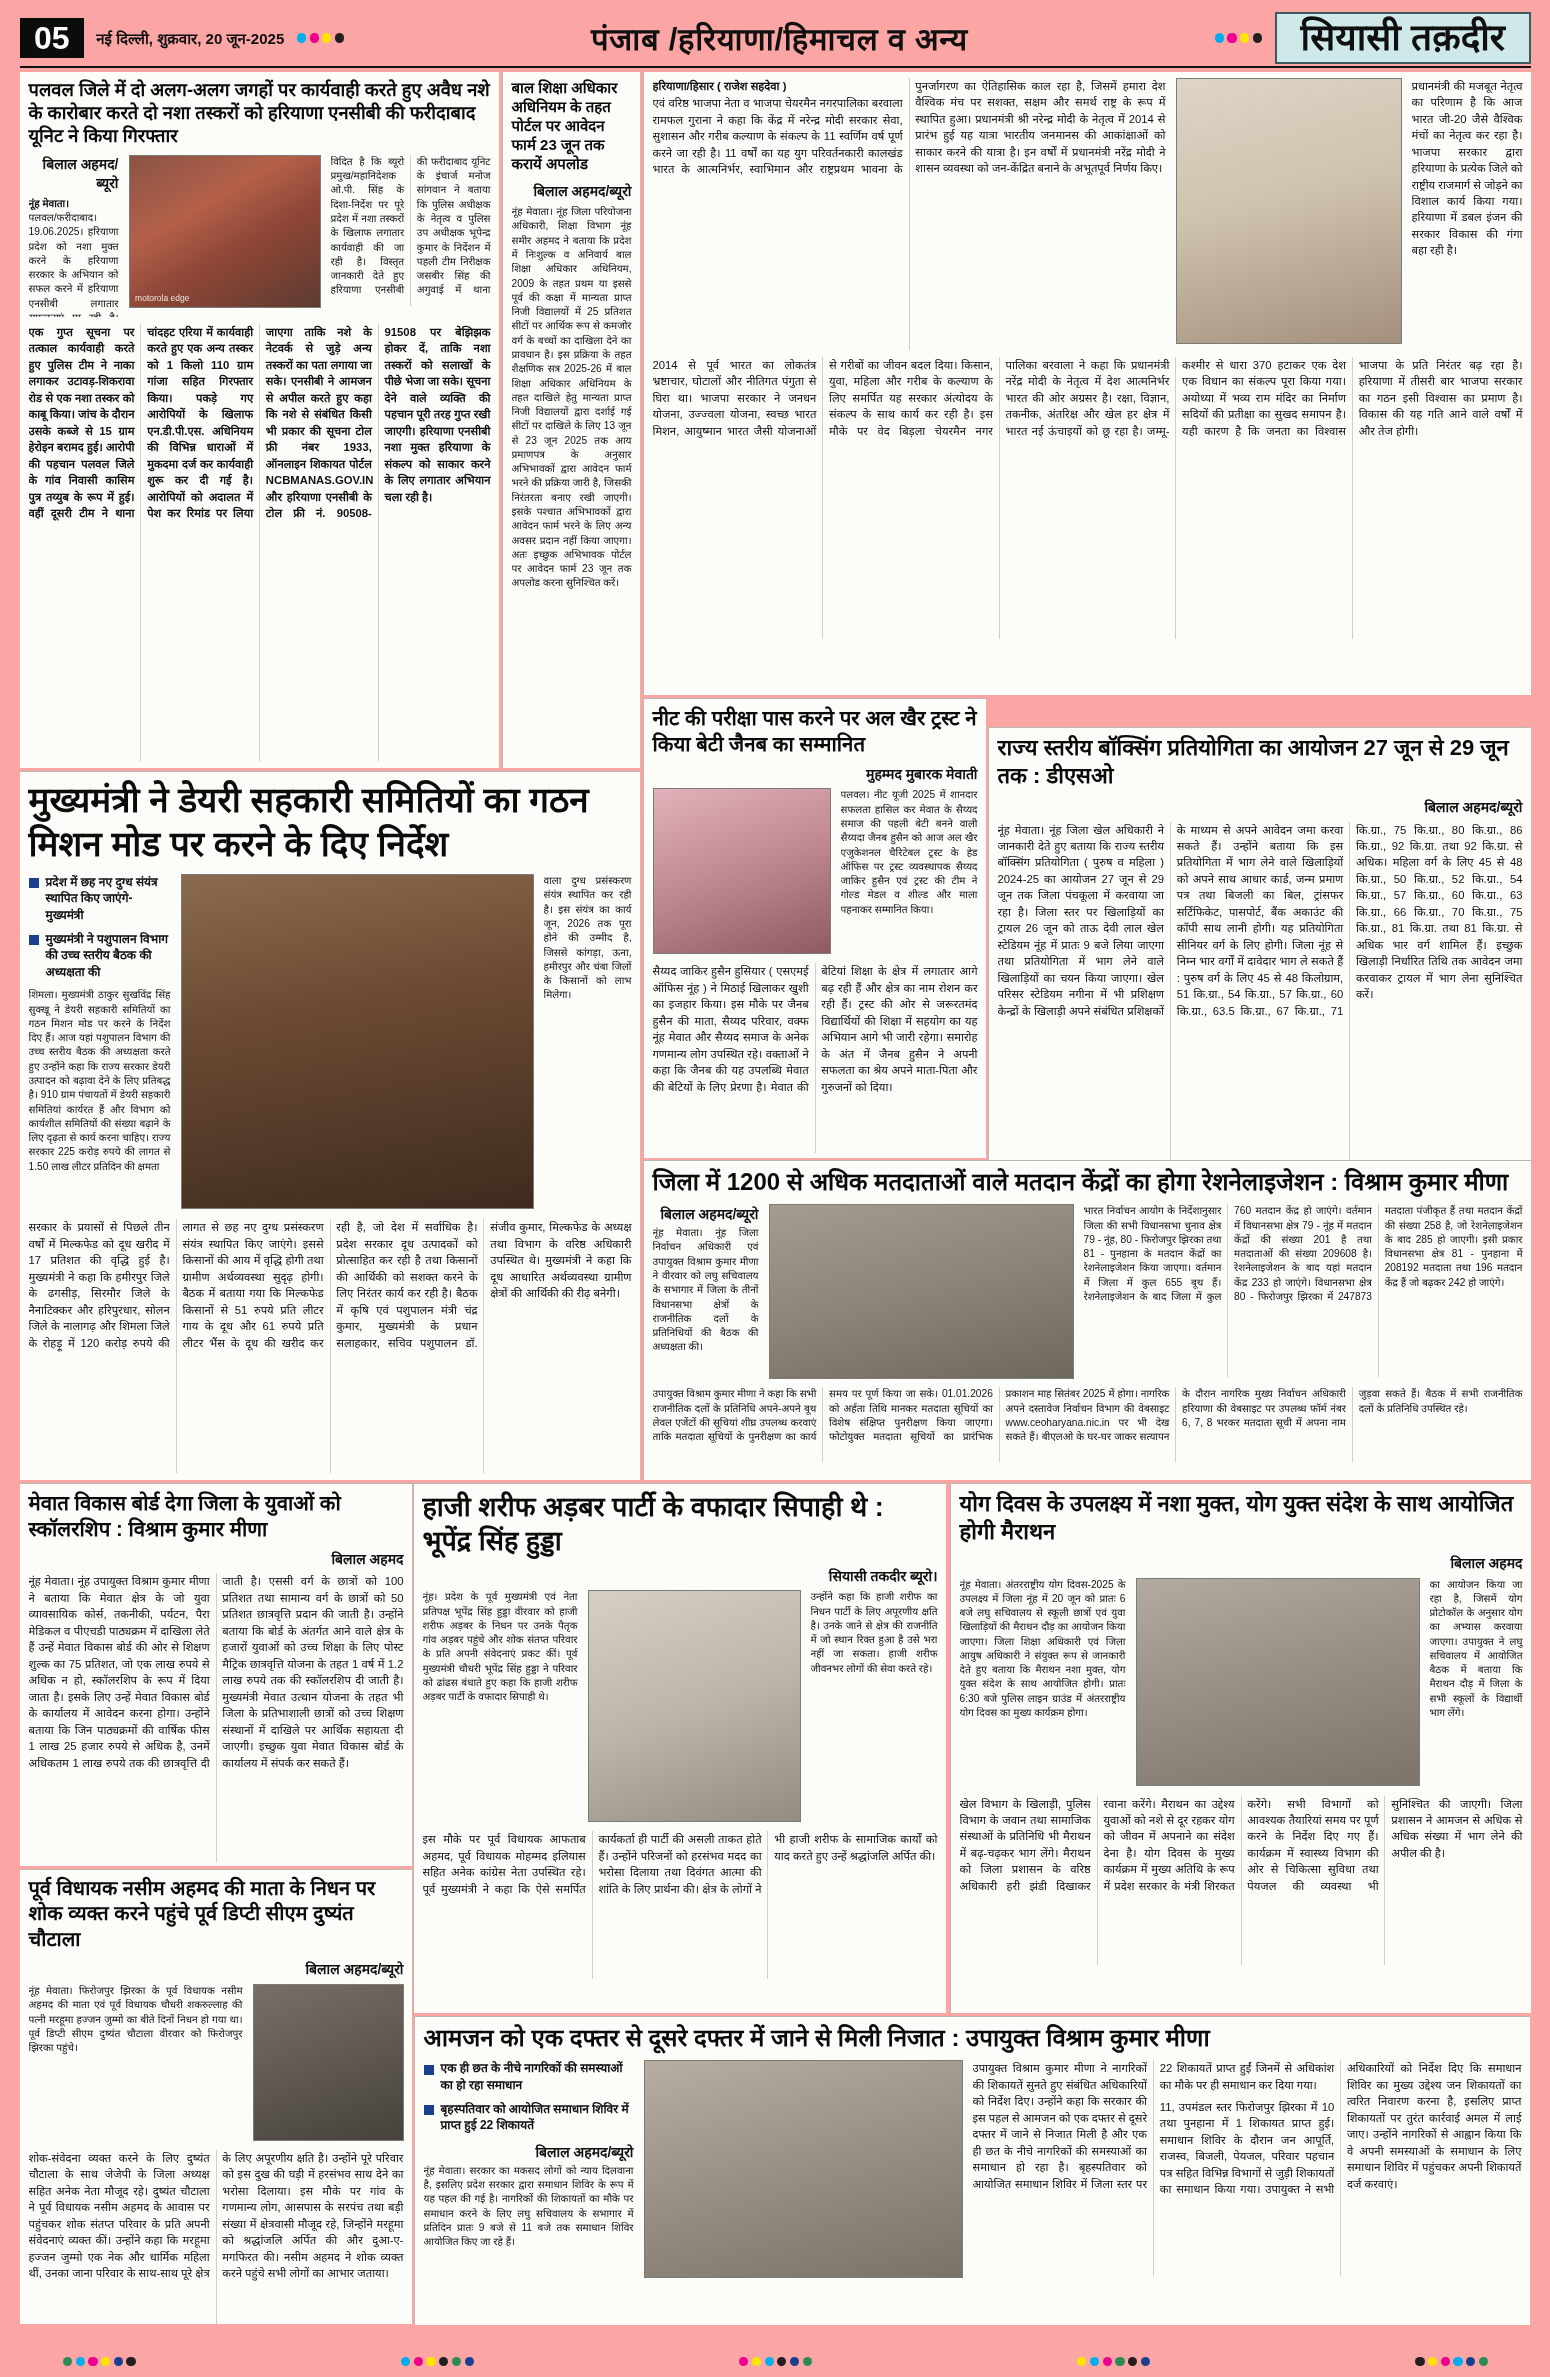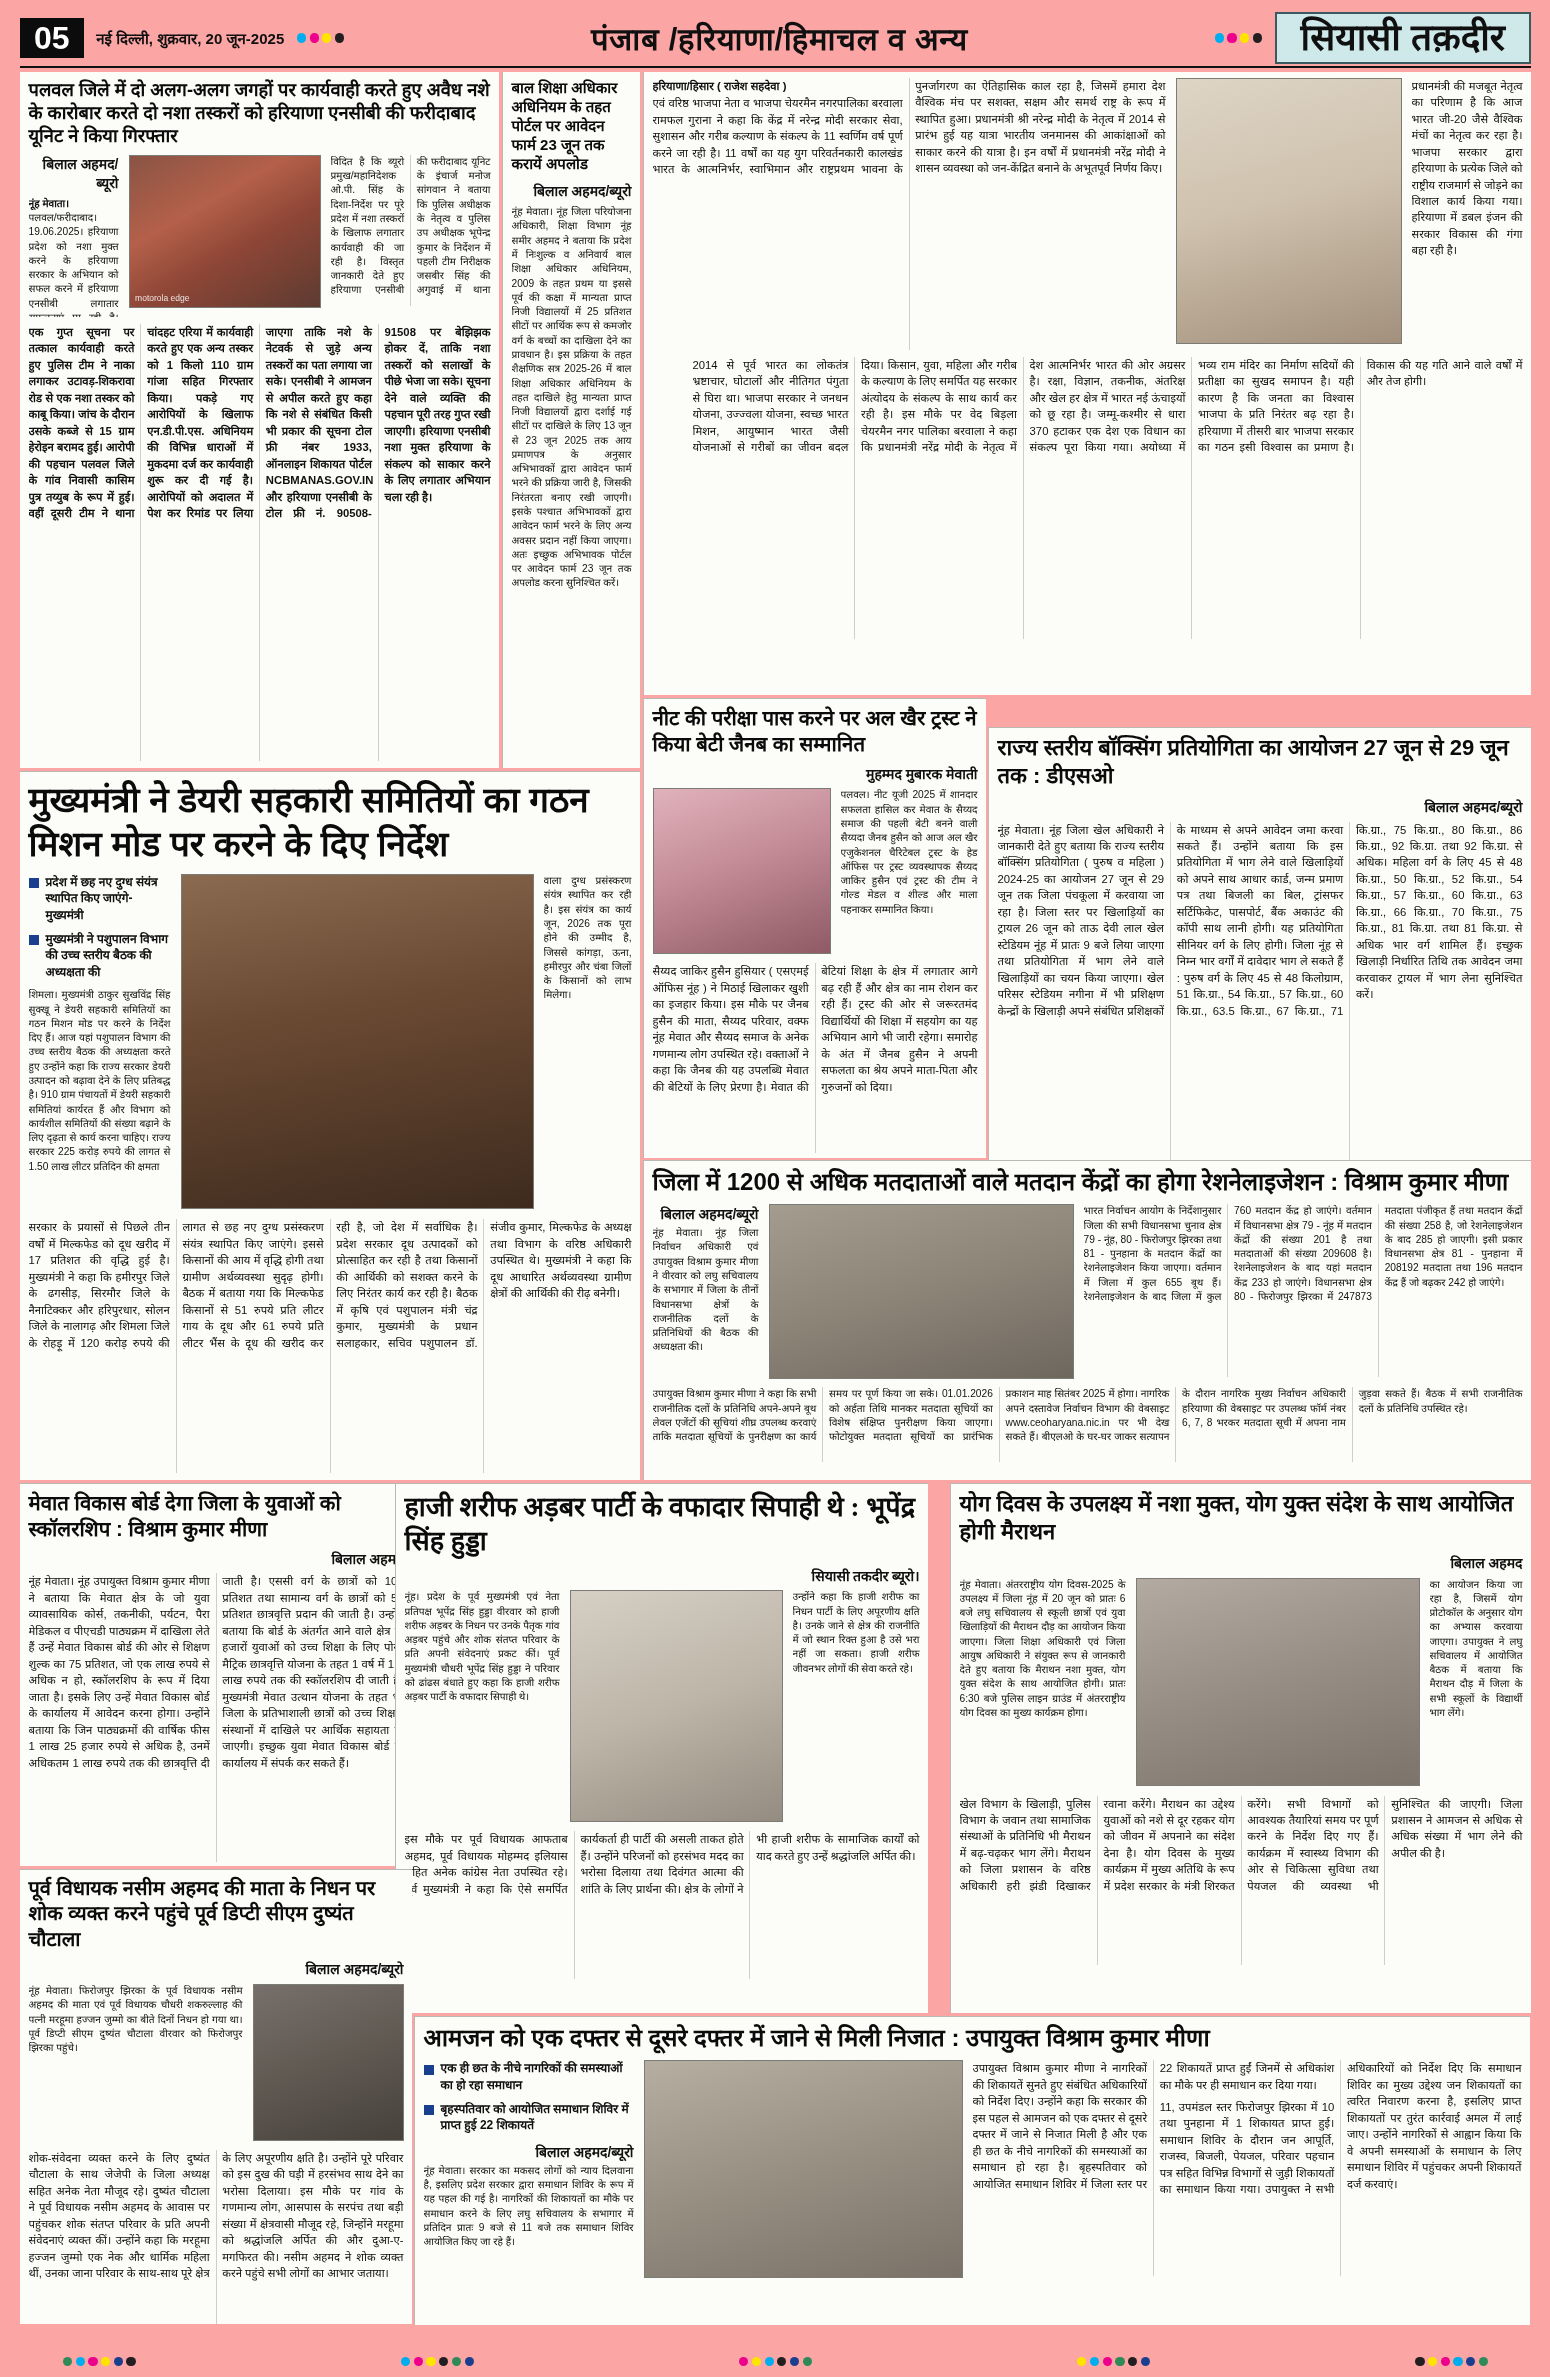--- a/index.html
+++ b/index.html
@@ -102,21 +102,21 @@
     <div class="row" style="height:272px;">
       <div class="body cols2" style="flex:1;">
         <p style="font-weight:700;margin-bottom:1.4px;">हरियाणा/हिसार ( राजेश सहदेवा )</p>
         <p>एवं वरिष्ठ भाजपा नेता व भाजपा चेयरमैन नगरपालिका बरवाला रामफल गुराना ने कहा कि केंद्र में नरेन्द्र मोदी सरकार सेवा, सुशासन और गरीब कल्याण के संकल्प के 11 स्वर्णिम वर्ष पूर्ण करने जा रही है। 11 वर्षों का यह युग परिवर्तनकारी कालखंड भारत के आत्मनिर्भर, स्वाभिमान और राष्ट्रप्रथम भावना के पुनर्जागरण का ऐतिहासिक काल रहा है, जिसमें हमारा देश वैश्विक मंच पर सशक्त, सक्षम और समर्थ राष्ट्र के रूप में स्थापित हुआ। प्रधानमंत्री श्री नरेन्द्र मोदी के नेतृत्व में 2014 से प्रारंभ हुई यह यात्रा भारतीय जनमानस की आकांक्षाओं को साकार करने की यात्रा है। इन वर्षों में प्रधानमंत्री नरेंद्र मोदी ने शासन व्यवस्था को जन-केंद्रित बनाने के अभूतपूर्व निर्णय किए।</p>
       </div>
       <div class="photo ph-a3" style="width:224px;height:264px;"></div>
       <div class="body" style="width:111px;flex:none;">
         <p>प्रधानमंत्री की मजबूत नेतृत्व का परिणाम है कि आज भारत जी-20 जैसे वैश्विक मंचों का नेतृत्व कर रहा है। भाजपा सरकार द्वारा हरियाणा के प्रत्येक जिले को राष्ट्रीय राजमार्ग से जोड़ने का विशाल कार्य किया गया। हरियाणा में डबल इंजन की सरकार विकास की गंगा बहा रही है।</p>
       </div>
     </div>
-    <div class="body cols5" style="height:282px;margin-left:40px;">
+    <div class="body cols5" style="height:282px;">
       <p>2014 से पूर्व भारत का लोकतंत्र भ्रष्टाचार, घोटालों और नीतिगत पंगुता से घिरा था। भाजपा सरकार ने जनधन योजना, उज्ज्वला योजना, स्वच्छ भारत मिशन, आयुष्मान भारत जैसी योजनाओं से गरीबों का जीवन बदल दिया। किसान, युवा, महिला और गरीब के कल्याण के लिए समर्पित यह सरकार अंत्योदय के संकल्प के साथ कार्य कर रही है। इस मौके पर वेद बिड़ला चेयरमैन नगर पालिका बरवाला ने कहा कि प्रधानमंत्री नरेंद्र मोदी के नेतृत्व में देश आत्मनिर्भर भारत की ओर अग्रसर है। रक्षा, विज्ञान, तकनीक, अंतरिक्ष और खेल हर क्षेत्र में भारत नई ऊंचाइयों को छू रहा है। जम्मू-कश्मीर से धारा 370 हटाकर एक देश एक विधान का संकल्प पूरा किया गया। अयोध्या में भव्य राम मंदिर का निर्माण सदियों की प्रतीक्षा का सुखद समापन है। यही कारण है कि जनता का विश्वास भाजपा के प्रति निरंतर बढ़ रहा है। हरियाणा में तीसरी बार भाजपा सरकार का गठन इसी विश्वास का प्रमाण है। विकास की यह गति आने वाले वर्षों में और तेज होगी।</p>
     </div>
   </section>
 
   <section class="art bt" style="left:20px;top:771px;width:620px;height:709px;">
     <h2 class="hl s50">मुख्यमंत्री ने डेयरी सहकारी समितियों का गठन मिशन मोड पर करने के दिए निर्देश</h2>
     <div class="row" style="height:338px;">
       <div style="width:142px;flex:none;overflow:hidden;">
         <ul class="bullets">
           <li>प्रदेश में छह नए दुग्ध संयंत्र स्थापित किए जाएंगे-मुख्यमंत्री</li>
@@ -178,21 +178,21 @@
   </section>
 
   <section class="art bt" style="left:20px;top:1483px;width:392px;height:383px;">
     <h2 class="hl s29">मेवात विकास बोर्ड देगा जिला के युवाओं को स्कॉलरशिप : विश्राम कुमार मीणा</h2>
     <p class="byline">बिलाल अहमद</p>
     <div class="body cols2" style="height:289px;">
       <p>नूंह मेवाता। नूंह उपायुक्त विश्राम कुमार मीणा ने बताया कि मेवात क्षेत्र के जो युवा व्यावसायिक कोर्स, तकनीकी, पर्यटन, पैरा मेडिकल व पीएचडी पाठ्यक्रम में दाखिला लेते हैं उन्हें मेवात विकास बोर्ड की ओर से शिक्षण शुल्क का 75 प्रतिशत, जो एक लाख रुपये से अधिक न हो, स्कॉलरशिप के रूप में दिया जाता है। इसके लिए उन्हें मेवात विकास बोर्ड के कार्यालय में आवेदन करना होगा। उन्होंने बताया कि जिन पाठ्यक्रमों की वार्षिक फीस 1 लाख 25 हजार रुपये से अधिक है, उनमें अधिकतम 1 लाख रुपये तक की छात्रवृत्ति दी जाती है। एससी वर्ग के छात्रों को 100 प्रतिशत तथा सामान्य वर्ग के छात्रों को 50 प्रतिशत छात्रवृत्ति प्रदान की जाती है। उन्होंने बताया कि बोर्ड के अंतर्गत आने वाले क्षेत्र के हजारों युवाओं को उच्च शिक्षा के लिए पोस्ट मैट्रिक छात्रवृत्ति योजना के तहत 1 वर्ष में 1.2 लाख रुपये तक की स्कॉलरशिप दी जाती है। मुख्यमंत्री मेवात उत्थान योजना के तहत भी जिला के प्रतिभाशाली छात्रों को उच्च शिक्षण संस्थानों में दाखिले पर आर्थिक सहायता दी जाएगी। इच्छुक युवा मेवात विकास बोर्ड के कार्यालय में संपर्क कर सकते हैं।</p>
     </div>
   </section>
 
-  <section class="art bl bt" style="left:395px;top:1483px;width:533px;height:530px;font-family:Liberation Serif, serif;">
+  <section class="art bl bt" style="left:413px;top:1483px;width:533px;height:530px;">
     <h2 class="hl s38">हाजी शरीफ अड़बर पार्टी के वफादार सिपाही थे : भूपेंद्र सिंह हुड्डा</h2>
     <p class="byline">सियासी तकदीर ब्यूरो।</p>
     <div class="row" style="height:234px;">
       <div class="body small" style="width:155px;flex:none;">
         <p>नूंह। प्रदेश के पूर्व मुख्यमंत्री एवं नेता प्रतिपक्ष भूपेंद्र सिंह हुड्डा वीरवार को हाजी शरीफ अड़बर के निधन पर उनके पैतृक गांव अड़बर पहुंचे और शोक संतप्त परिवार के प्रति अपनी संवेदनाएं प्रकट कीं। पूर्व मुख्यमंत्री चौधरी भूपेंद्र सिंह हुड्डा ने परिवार को ढांढस बंधाते हुए कहा कि हाजी शरीफ अड़बर पार्टी के वफादार सिपाही थे।</p>
       </div>
       <div class="photo ph-a9" style="width:211px;height:230px;"></div>
       <div class="body small" style="flex:1;">
         <p>उन्होंने कहा कि हाजी शरीफ का निधन पार्टी के लिए अपूरणीय क्षति है। उनके जाने से क्षेत्र की राजनीति में जो स्थान रिक्त हुआ है उसे भरा नहीं जा सकता। हाजी शरीफ जीवनभर लोगों की सेवा करते रहे।</p>
       </div>

